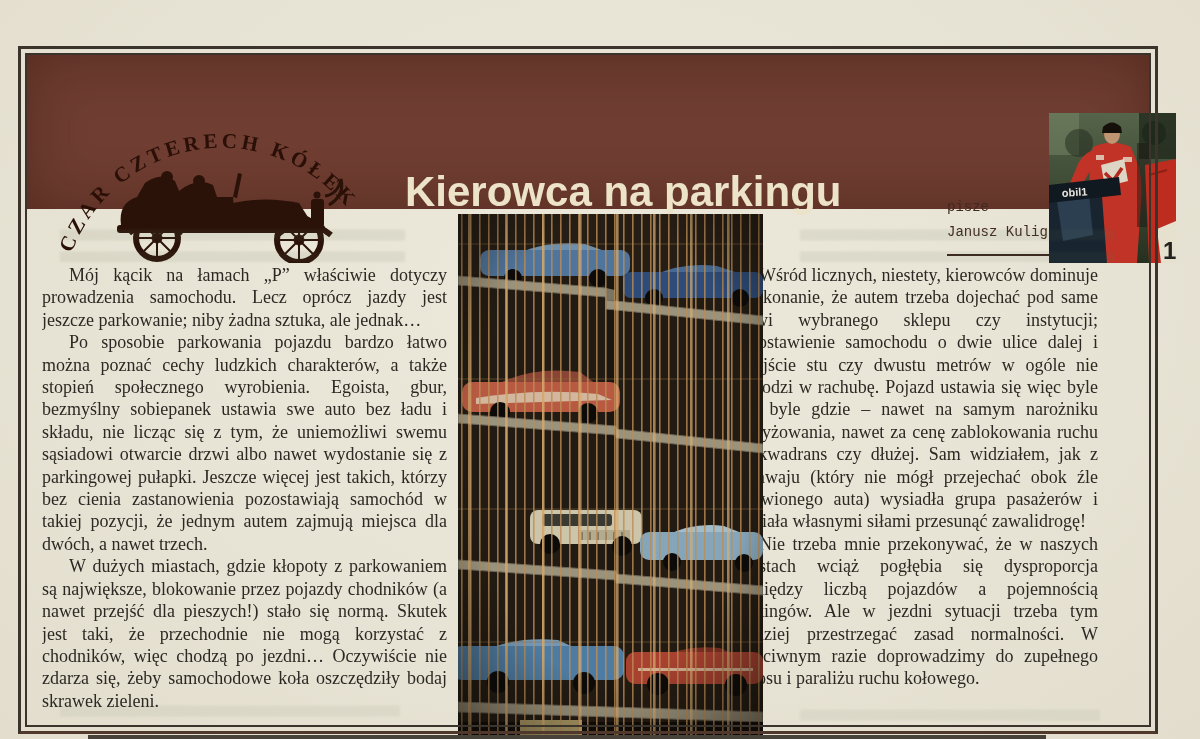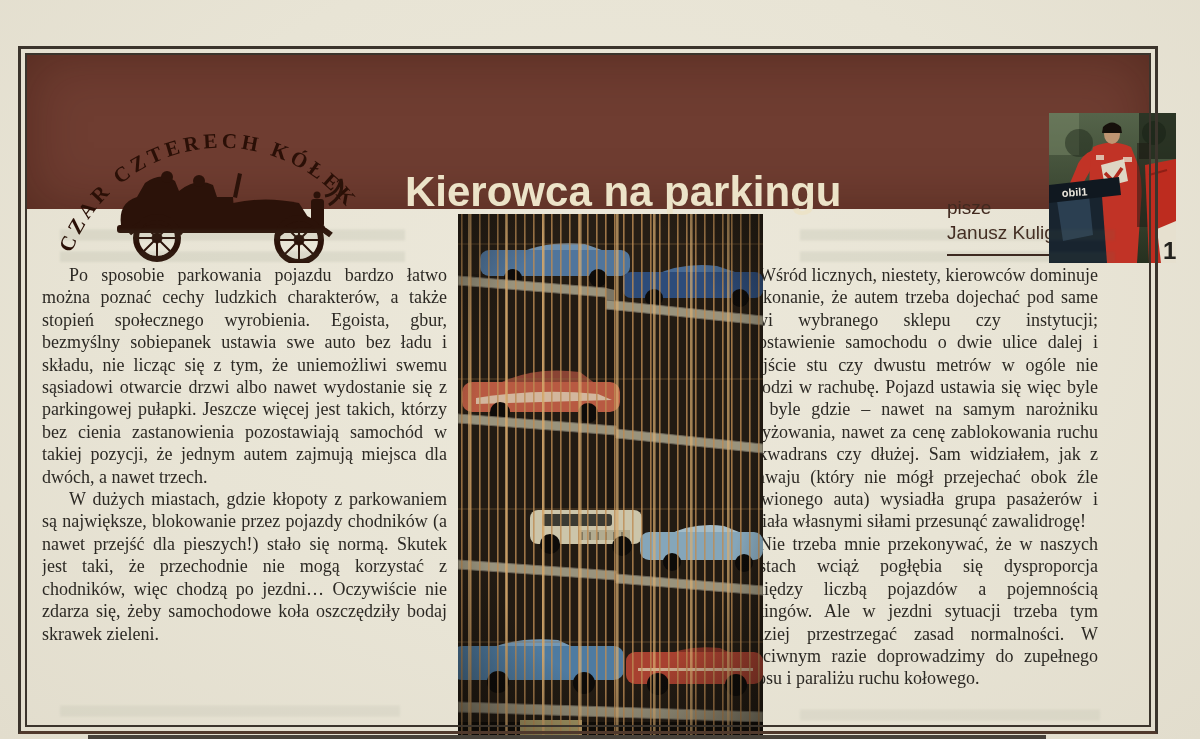--- a/index.html
+++ b/index.html
@@ -25,21 +25,21 @@
   .rubric-svg{ position:absolute; left:30px; top:58px; width:330px; height:150px; }
   .page-title{
     position:absolute; left:378px; top:96px;
     font-family:"Liberation Sans", sans-serif; font-weight:bold;
     font-size:42px; letter-spacing:0px; color:#ece3c8;
     white-space:nowrap;
     margin-top:17px;
   }
   .byline{
     position:absolute; left:920px; top:140px;
-    font-family:Liberation Sans, sans-serif; font-size:19px; line-height:25px;
+    font-family:Liberation Mono, monospace; font-size:14px; line-height:25px;
     color:#41291f;
   }
   .byline-rule{
     position:absolute; left:920px; top:199px; width:106px; height:2px; background:#38221a;
   }
   .author-photo{ position:absolute; left:1022px; top:58px; width:127px; height:150px; }
 
   .col{
     position:absolute; top:264px; height:468px; overflow:hidden;
     font-size:18px; line-height:22.4px; text-align:justify; color:#2c2924;
@@ -159,20 +159,21 @@
       </g>
     </svg>
   </div>
 
   <div class="ghost ghost-1"></div>
   <div class="ghost ghost-2"></div>
   <div class="ghost ghost-3"></div>
   <div class="ghost ghost-4"></div>
 
   <div class="col col-left">
+    <p>Mój kącik na łamach „P” właściwie dotyczy prowadzenia samochodu. Lecz oprócz jazdy jest jeszcze parkowanie; niby żadna sztuka, ale jednak…</p>
     <p>Po sposobie parkowania pojazdu bardzo łatwo można poznać cechy ludzkich charakterów, a także stopień społecznego wyrobienia. Egoista, gbur, bezmyślny sobiepanek ustawia swe auto bez ładu i składu, nie licząc się z tym, że uniemożliwi swemu sąsiadowi otwarcie drzwi albo nawet wydostanie się z parkingowej pułapki. Jeszcze więcej jest takich, którzy bez cienia zastanowienia pozostawiają samochód w takiej pozycji, że jednym autem zajmują miejsca dla dwóch, a nawet trzech.</p>
     <p>W dużych miastach, gdzie kłopoty z parkowaniem są największe, blokowanie przez pojazdy chodników (a nawet przejść dla pieszych!) stało się normą. Skutek jest taki, że przechodnie nie mogą korzystać z chodników, więc chodzą po jezdni… Oczywiście nie zdarza się, żeby samochodowe koła oszczędziły bodaj skrawek zieleni.</p>
   </div>
 
   <div class="col col-right">
     <p>Wśród licznych, niestety, kierowców dominuje przekonanie, że autem trzeba dojechać pod same drzwi wybranego sklepu czy instytucji; pozostawienie samochodu o dwie ulice dalej i przejście stu czy dwustu metrów w ogóle nie wchodzi w rachubę. Pojazd ustawia się więc byle jak, byle gdzie – nawet na samym narożniku skrzyżowania, nawet za cenę zablokowania ruchu na kwadrans czy dłużej. Sam widziałem, jak z tramwaju (który nie mógł przejechać obok źle ustawionego auta) wysiadła grupa pasażerów i musiała własnymi siłami przesunąć zawalidrogę!</p>
     <p>Nie trzeba mnie przekonywać, że w naszych miastach wciąż pogłębia się dysproporcja pomiędzy liczbą pojazdów a pojemnością parkingów. Ale w jezdni sytuacji trzeba tym bardziej przestrzegać zasad normalności. W przeciwnym razie doprowadzimy do zupełnego chaosu i paraliżu ruchu kołowego.</p>
   </div>
 
   <svg class="parking-photo" viewBox="0 0 305 521" preserveAspectRatio="none">

